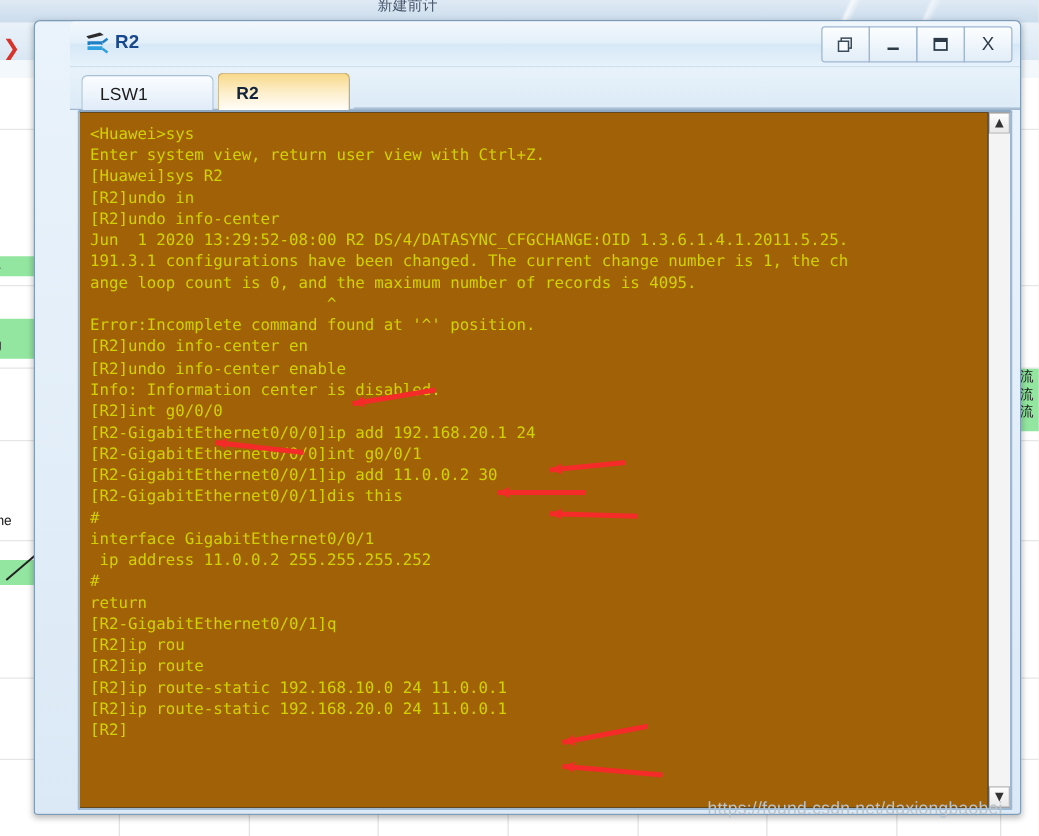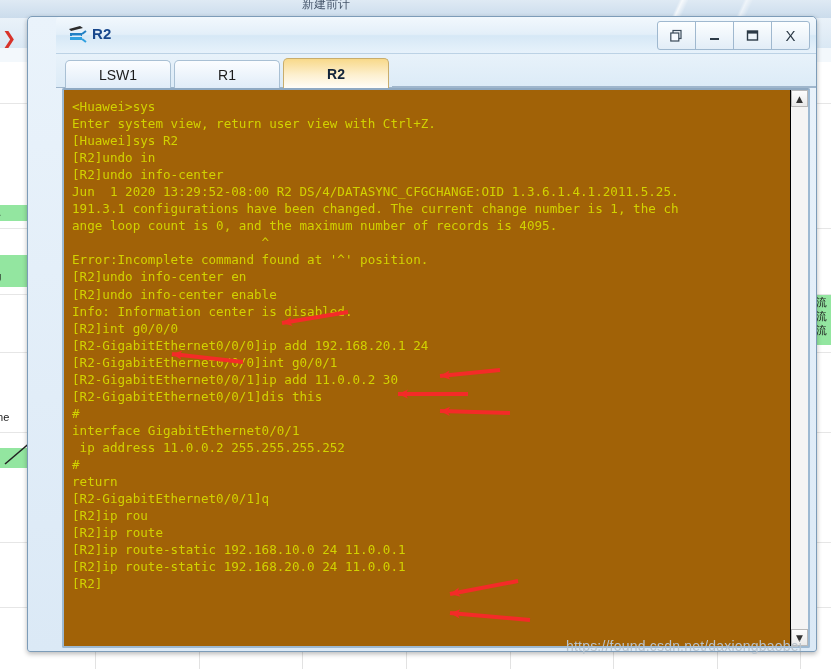--- a/index.html
+++ b/index.html
@@ -109,21 +109,21 @@
 
   
   .tabstrip{
     position:relative;height:33px;padding-left:9px;
     background:linear-gradient(#e8f2fa,#dcebf7);
     display:flex;align-items:flex-end;
     border-bottom:1px solid #9fb6cc;
   }
   .tab{
     height:27px;min-width:76px;padding:0 14px;margin-right:3px;
-    display:flex;align-items:center;justify-content:center;
+    display:flex;align-items:center;
     font-size:14px;color:#1b1b1b;
     background:linear-gradient(#fbfdff,#e0ecf8);
     border:1px solid #a9c0d4;border-bottom:none;
     border-radius:5px 5px 0 0;
     position:relative;top:1px;
   }
   .tab.active{
     background:linear-gradient(#f8d98a 0%,#fdf0cf 55%,#fffdf8 100%);
     border-color:#c9ad6c;
     height:29px;font-weight:bold;color:#12243a;
@@ -266,23 +266,20 @@
       </div>
       <div class="winbtn">
         <span class="xlabel">X</span>
       </div>
     </div>
   </div>
 
   <div class="tabstrip">
     <div class="tab">
       <span>LSW1</span>
-    </div>
-    <div class="tab">
-      <span>R1</span>
     </div>
     <div class="tab active">
       <span>R2</span>
     </div>
     <div class="tabfill"></div>
   </div>
 
   <div class="term-wrap">
     <div class="term">
       <pre>&lt;Huawei&gt;sys

